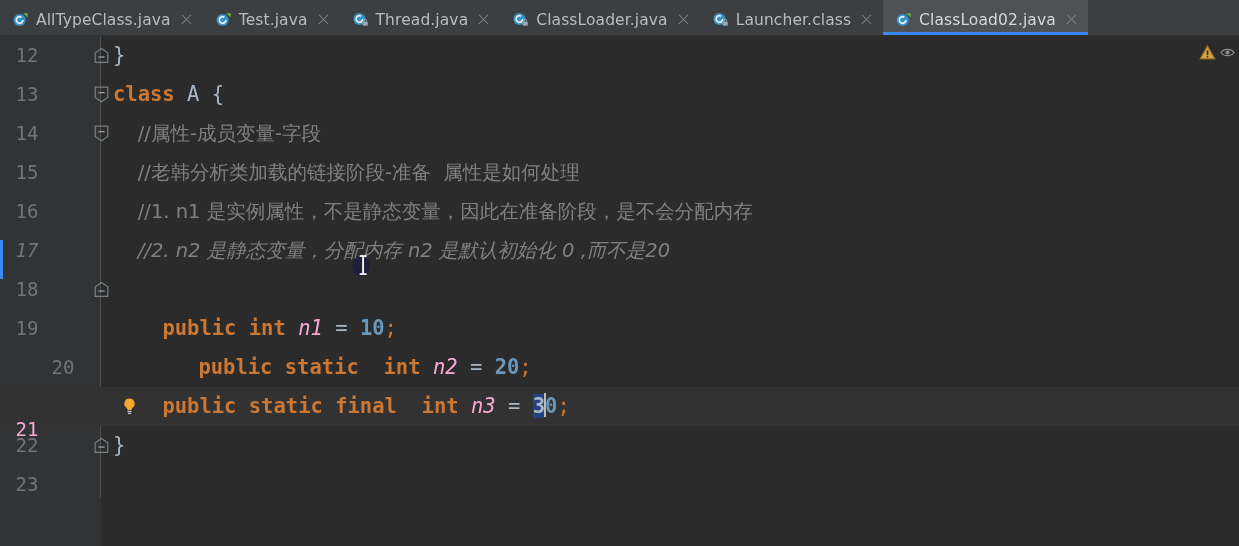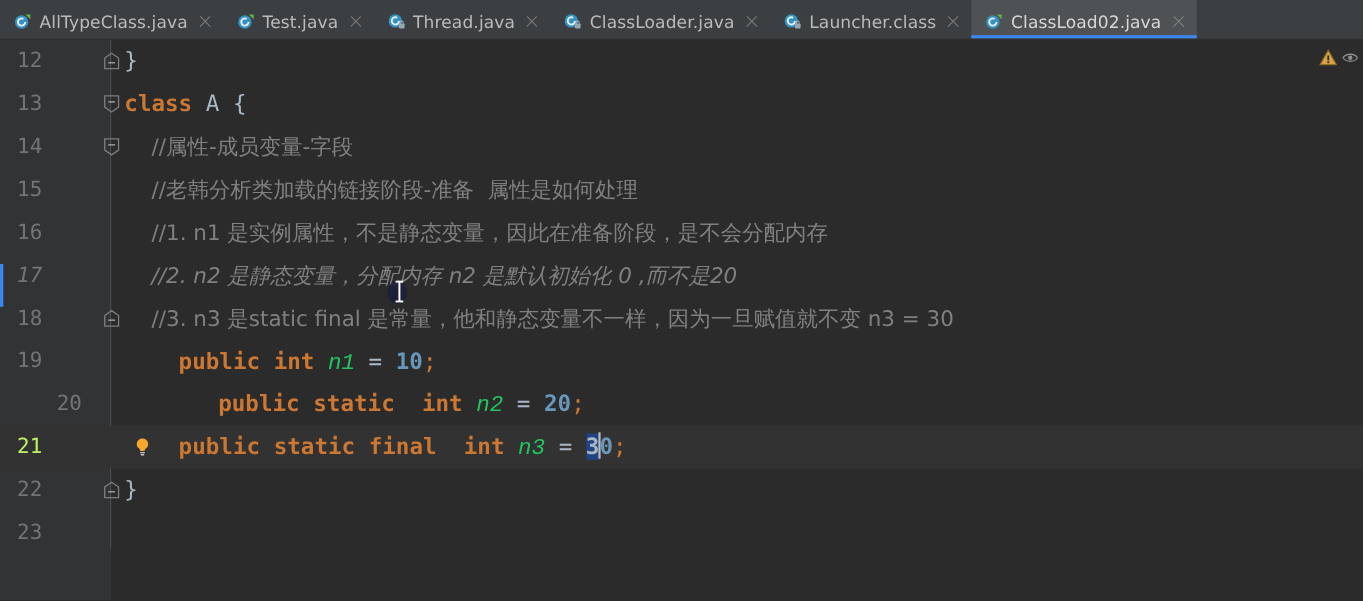--- a/index.html
+++ b/index.html
@@ -124,21 +124,21 @@
     position: absolute;
     left: 0; top: 0;
     width: 54px;
     height: 39px;
     line-height: 39px;
     text-align: center;
     font-family: "DejaVu Sans Mono", monospace;
     font-size: 19px;
     color: #707578;
   }
-  .line.current .lineno { color: #bef264; }
+  .line.current .lineno { color: #f9a8d4; margin-top: 23px; }
 
   .gutter-icon {
     position: absolute;
     top: 0; height: 39px;
     display: flex; align-items: center; justify-content: center;
   }
   .fold-mark { left: 92px; width: 18px; }
   .bulb { left: 118px; width: 22px; }
 
   .code {
@@ -151,21 +151,21 @@
     font-size: 20.5px;
   }
   .cn {
     font-family: "DejaVu Sans", sans-serif;
     font-size: 19.5px;
   }
 
   
   .t-kw      { color: #cc7832; font-weight: bold; }
   .t-type    { color: #a9b7c6; }
-  .t-field   { color: #22c55e; font-style: italic; font-family: Liberation Mono, monospace; }
+  .t-field   { color: #f9a8d4; font-style: italic; }
   .t-num     { color: #6897bb; font-weight: bold; }
   .t-punct   { color: #a9b7c6; }
   .t-brace   { color: #a9b7c6; }
   .t-semi    { color: #cc7832; }
   .t-comment { color: #808080; }
   .t-sel     { background: #214283; color: #a9b7c6; }
 
   .caret {
     display: inline-block;
     width: 2px; height: 24px;
@@ -303,21 +303,20 @@
           <div class="code"><span class="t-comment cn">    //2. n2 是静态变量，分配内存 n2 是默认初始化 0 ,而不是20</span></div>
         </div>
         <div class="line" style="top: 234px;">
           <div class="lineno">18</div>
           <div class="gutter-icon fold-mark">
             <svg width="15" height="17" viewBox="0 0 15 17">
               <path d="M1.2 15.4 v-9.6 l6.3 -4.4 l6.3 4.4 v9.6 z" fill="none" stroke="#7a7f82" stroke-width="1.2"></path>
               <rect x="4.4" y="9.4" width="6.2" height="1.3" fill="#9aa0a3"></rect>
             </svg>
           </div>
-          <div class="code"><span class="t-comment cn">    //3. n3 是static final 是常量，他和静态变量不一样，因为一旦赋值就不变 n3 = 30</span></div>
         </div>
         <div class="line" style="top: 273px;">
           <div class="lineno">19</div>
           <div class="code"><span class="t-punct">    </span><span class="t-kw">public</span><span class="t-punct"> </span><span class="t-kw">int</span><span class="t-punct"> </span><span class="t-field">n1</span><span class="t-punct"> = </span><span class="t-num">10</span><span class="t-semi">;</span></div>
         </div>
         <div class="line" style="top: 312px; margin-left: 36px;">
           <div class="lineno">20</div>
           <div class="code"><span class="t-punct">    </span><span class="t-kw">public</span><span class="t-punct"> </span><span class="t-kw">static</span><span class="t-punct">  </span><span class="t-kw">int</span><span class="t-punct"> </span><span class="t-field">n2</span><span class="t-punct"> = </span><span class="t-num">20</span><span class="t-semi">;</span></div>
         </div>
         <div class="line current" style="top: 351px;">

